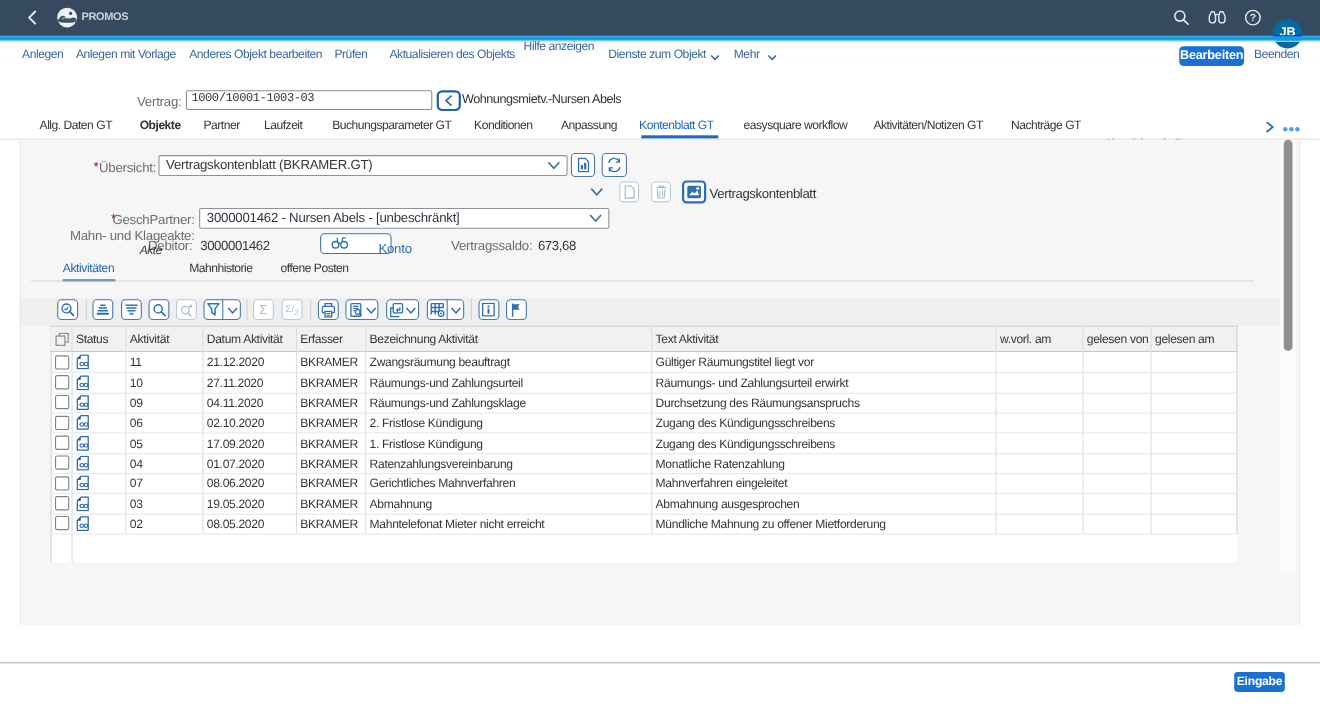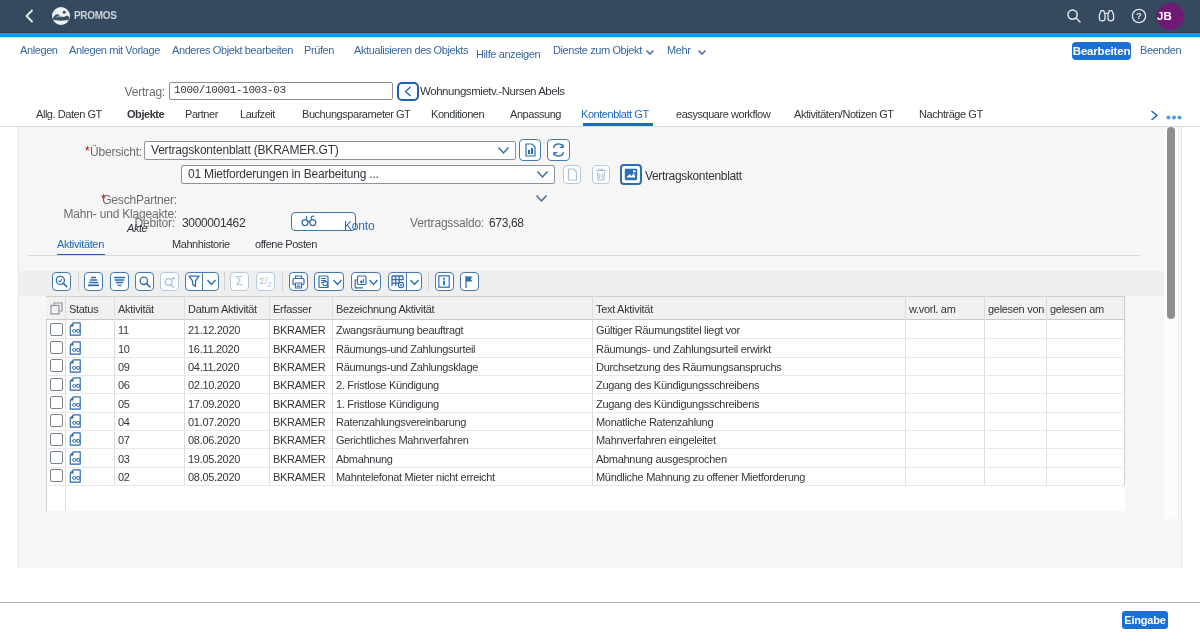--- a/index.html
+++ b/index.html
@@ -36,32 +36,32 @@
     </svg>
   <svg class="abs" style="left:1098px;top:8px;" width="17" height="16" viewBox="0 0 17 16">
     <path d="M3.2 2.6 h2.6 l1.2 4.2 v3.6 q0 2.4 -2.8 2.4 q-2.8 0 -2.8 -2.4 v-3.6 Z" fill="none" stroke="#e3e8ec" stroke-width="1.3" stroke-linejoin="round"></path>
     <path d="M13.8 2.6 h-2.6 l-1.2 4.2 v3.6 q0 2.4 2.8 2.4 q2.8 0 2.8 -2.4 v-3.6 Z" fill="none" stroke="#e3e8ec" stroke-width="1.3" stroke-linejoin="round"></path>
     <path d="M7 5.6 q1.5 -1.1 3 0" fill="none" stroke="#e3e8ec" stroke-width="1.2"></path>
   </svg>
   <svg class="abs" style="left:1131px;top:8px;" width="16" height="16" viewBox="0 0 16 16">
       <circle cx="8" cy="8" r="6.6" fill="none" stroke="#e3e8ec" stroke-width="1.3"></circle>
       <text x="8" y="11.2" font-size="9.5" font-weight="bold" fill="#dde3e8" text-anchor="middle" font-family="Liberation Sans, sans-serif">?</text>
     </svg>
-  <div class="abs" style="left:1157px;top:3px;width:27px;height:27px;border-radius:50%;background:#701a75;color:#fff;font-size:11.5px;font-weight:700;text-align:left;line-height:27px;">JB</div>
+  <div class="abs" style="left:1157px;top:17px;width:27px;height:27px;border-radius:50%;background:#0369a1;color:#fff;font-size:11.5px;font-weight:700;text-align:center;line-height:27px;">JB</div>
 
   <div class="abs" style="left:0;top:32px;width:1200px;height:1px;background:#333c42;"></div>
   <div class="abs" style="left:0;top:33px;width:1200px;height:4px;background:#089ff0;"></div>
   <div class="abs" style="left:0;top:37px;width:1200px;height:1px;background:#bfe3f8;"></div>
 
   <div class="abs link" style="left:20px;top:44px;">Anlegen</div>
   <div class="abs link" style="left:69px;top:44px;">Anlegen mit Vorlage</div>
   <div class="abs link" style="left:172px;top:44px;">Anderes Objekt bearbeiten</div>
   <div class="abs link" style="left:304px;top:44px;">Prüfen</div>
   <div class="abs link" style="left:354px;top:44px;">Aktualisieren des Objekts</div>
-  <div class="abs link" style="left:476px;top:48px;">Hilfe anzeigen</div>
+  <div class="abs link" style="left:476px;top:36px;">Hilfe anzeigen</div>
   <div class="abs link" style="left:553px;top:44px;">Dienste zum Objekt</div>
   <svg class="abs" style="left:645px;top:49px;" width="10" height="7" viewBox="0 0 10 7">
       <path d="M1.5 1.5 L5 5 L8.5 1.5" fill="none" stroke="#38679e" stroke-width="1.4"></path>
     </svg>
   <div class="abs link" style="left:667px;top:44px;">Mehr</div>
   <svg class="abs" style="left:697px;top:49px;" width="10" height="7" viewBox="0 0 10 7">
       <path d="M1.5 1.5 L5 5 L8.5 1.5" fill="none" stroke="#38679e" stroke-width="1.4"></path>
     </svg>
   <div class="abs" style="left:1072px;top:42px;width:59px;height:18px;background:#1a70d4;border-radius:4px;color:#fff;font-size:11.5px;font-weight:700;letter-spacing:-0.2px;text-align:center;line-height:18px;">Bearbeiten</div>
   <div class="abs link" style="left:1140px;top:44px;">Beenden</div>
@@ -114,21 +114,20 @@
     </svg>
   <div class="abs ibtn" style="left:547px;top:139px;width:23px;height:22px;"></div>
   <svg class="abs" style="left:551px;top:143px;" width="15" height="14" viewBox="0 0 15 14">
       <path d="M2.5 5 A5 5 0 0 1 12 4" fill="none" stroke="#2d6db4" stroke-width="1.3"></path>
       <path d="M12.5 9 A5 5 0 0 1 3 10" fill="none" stroke="#2d6db4" stroke-width="1.3"></path>
       <path d="M12 1.2 v3.2 h-3.2" fill="none" stroke="#2d6db4" stroke-width="1.3"></path>
       <path d="M3 12.8 v-3.2 h3.2" fill="none" stroke="#2d6db4" stroke-width="1.3"></path>
     </svg>
 
   <div class="abs lbl" style="left:60px;top:169px;width:117px;text-align:right;margin-top:38px;">Mahn- und Klageakte:</div>
-  <div class="abs ddl" style="left:181px;top:165px;width:374px;">01 Mietforderungen in Bearbeitung ...</div>
   <svg class="abs" style="left:536px;top:170px;" width="13" height="9" viewBox="0 0 13 9">
       <path d="M1.5 1.5 L6.5 7 L11.5 1.5" fill="none" stroke="#3f6e99" stroke-width="1.5"></path>
     </svg>
   <div class="abs ibtn dis" style="left:563px;top:165px;width:18px;height:19px;"></div>
   <svg class="abs" style="left:567px;top:168px;" width="11" height="13" viewBox="0 0 11 13">
       <path d="M1.5 1 h5 l3 3 v8 h-8 z" fill="none" stroke="#a9c0d6" stroke-width="1.2"></path>
     </svg>
   <div class="abs ibtn dis" style="left:592px;top:165px;width:18px;height:19px;"></div>
   <svg class="abs" style="left:595px;top:168px;" width="12" height="13" viewBox="0 0 12 13">
       <path d="M1 2.5 h10 M4 2.5 v-1.3 h4 v1.3 M2.5 4 l0.6 8 h5.8 l0.6 -8" fill="none" stroke="#a9c0d6" stroke-width="1.1"></path>
@@ -137,20 +136,21 @@
   <div class="abs" style="left:620px;top:164px;width:22px;height:21px;border:2px solid #2d6db4;border-radius:4px;background:#fff;"></div>
   <svg class="abs" style="left:624px;top:168px;" width="14" height="13" viewBox="0 0 14 13">
       <rect x="0.8" y="0.8" width="12.4" height="11.4" rx="1.4" fill="#2d6db4"></rect>
       <path d="M2.5 9.5 L5.5 6 L7.5 8 L10 5 L11.5 9.5 Z" fill="#fff"></path>
       <rect x="9" y="2.3" width="2.6" height="2" fill="#fff"></rect>
     </svg>
   <div class="abs val" style="left:645px;top:169px;">Vertragskontenblatt</div>
 
   <div class="abs" style="left:101px;top:192px;color:#b00;font-size:12px;">*</div>
   <div class="abs lbl" style="left:60px;top:193px;width:117px;text-align:right;">GeschPartner:</div>
+  <div class="abs ddl" style="left:181px;top:189px;width:373px;">3000001462 - Nursen Abels - [unbeschränkt]</div>
   <svg class="abs" style="left:535px;top:194px;" width="13" height="9" viewBox="0 0 13 9">
       <path d="M1.5 1.5 L6.5 7 L11.5 1.5" fill="none" stroke="#3f6e99" stroke-width="1.5"></path>
     </svg>
 
   <div class="abs lbl" style="left:100px;top:216px;width:75px;text-align:right;">Debitor:</div>
   <div class="abs val" style="left:182px;top:216px;">3000001462</div>
   <div class="abs" style="left:291px;top:212px;width:65px;height:19px;border:1px solid #3f74ad;border-radius:4px;background:#fff;"></div>
   <svg class="abs" style="left:301px;top:215px;" width="16" height="12" viewBox="0 0 16 12">
       <circle cx="4" cy="7.5" r="3" fill="none" stroke="#2d6db4" stroke-width="1.25"></circle>
       <circle cx="11.8" cy="7.5" r="3" fill="none" stroke="#2d6db4" stroke-width="1.25"></circle>
@@ -309,21 +309,21 @@
   <div class="abs" style="left:50px;top:340.9px;width:13px;height:13px;border:1px solid #7b828b;border-radius:2px;background:#fff;"></div>
   <div class="abs" style="left:69px;top:340.5px;"><svg width="13" height="14" viewBox="0 0 13 14">
         <path d="M4.6 0.9 H11.2 V13.1 H1.3 V4.2 Z" fill="none" stroke="#2a67b2" stroke-width="1.15" stroke-linejoin="round"></path>
         <path d="M4.4 1.1 V4.4 H1.5 Z" fill="#1f5ca8"></path>
         <circle cx="5.4" cy="8.9" r="1.55" fill="none" stroke="#2a67b2" stroke-width="0.95"></circle>
         <circle cx="9.1" cy="8.9" r="1.55" fill="none" stroke="#2a67b2" stroke-width="0.95"></circle>
         <path d="M6.9 8.5 q0.65 -0.6 1.3 0" fill="none" stroke="#2a67b2" stroke-width="0.85"></path>
         <path d="M3.9 8.3 l-0.9 0.8 M10.6 8.3 l0.9 0.8" stroke="#2a67b2" stroke-width="0.8"></path>
       </svg></div>
   <div class="abs tcell" style="left:118px;top:342.7px;">10</div>
-  <div class="abs tcell" style="left:188px;top:342.7px;">16.11.2020</div>
+  <div class="abs tcell" style="left:188px;top:342.7px;">27.11.2020</div>
   <div class="abs tcell" style="left:273px;top:342.7px;">BKRAMER</div>
   <div class="abs tcell" style="left:336px;top:342.7px;">Räumungs-und Zahlungsurteil</div>
   <div class="abs tcell" style="left:596px;top:342.7px;">Räumungs- und Zahlungsurteil erwirkt</div>
   <div class="abs" style="left:50px;top:359.3px;width:13px;height:13px;border:1px solid #7b828b;border-radius:2px;background:#fff;"></div>
   <div class="abs" style="left:69px;top:358.9px;"><svg width="13" height="14" viewBox="0 0 13 14">
         <path d="M4.6 0.9 H11.2 V13.1 H1.3 V4.2 Z" fill="none" stroke="#2a67b2" stroke-width="1.15" stroke-linejoin="round"></path>
         <path d="M4.4 1.1 V4.4 H1.5 Z" fill="#1f5ca8"></path>
         <circle cx="5.4" cy="8.9" r="1.55" fill="none" stroke="#2a67b2" stroke-width="0.95"></circle>
         <circle cx="9.1" cy="8.9" r="1.55" fill="none" stroke="#2a67b2" stroke-width="0.95"></circle>
         <path d="M6.9 8.5 q0.65 -0.6 1.3 0" fill="none" stroke="#2a67b2" stroke-width="0.85"></path>

